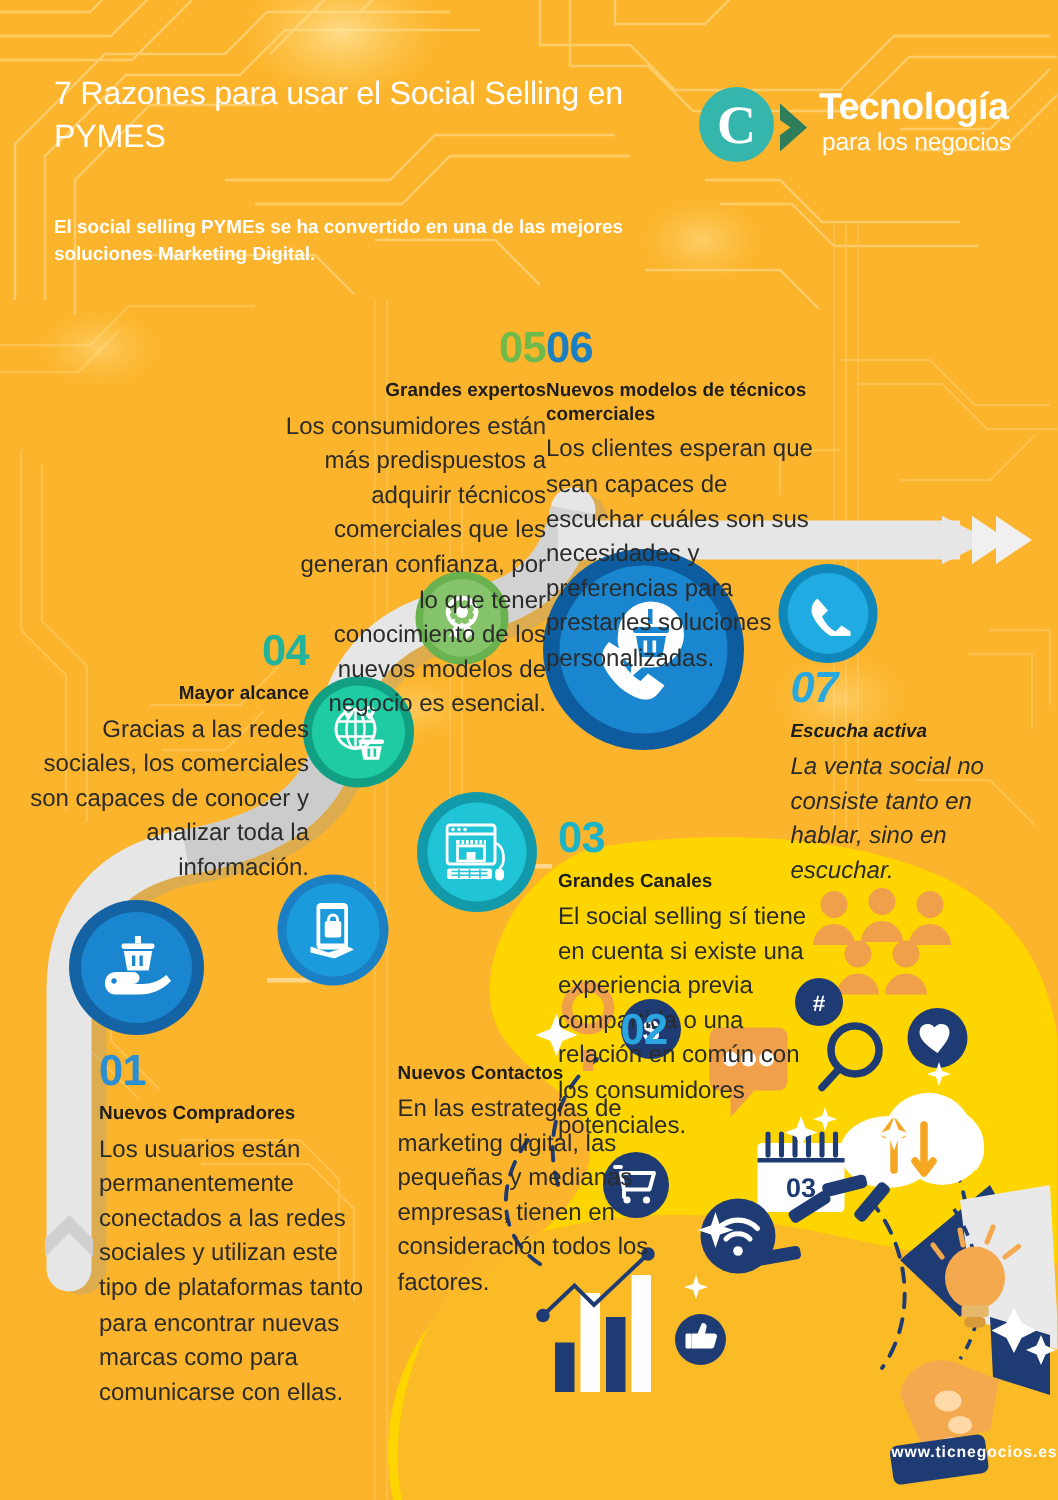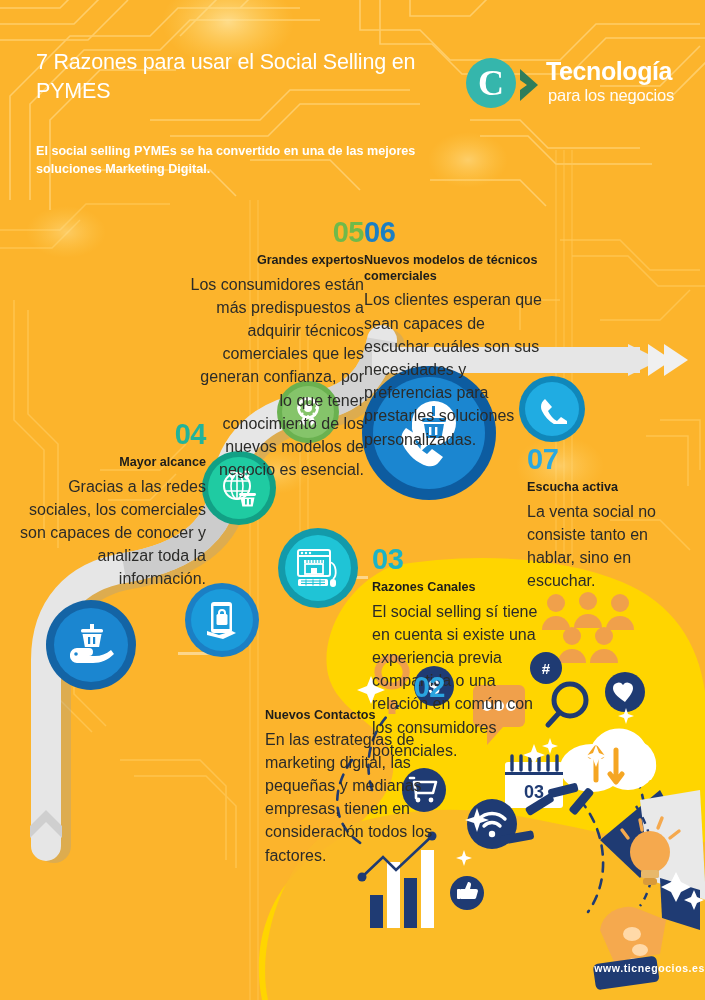--- a/index.html
+++ b/index.html
@@ -505,34 +505,39 @@
     <div class="ttl">Nuevos modelos de técnicos comerciales</div>
     <div class="bod">Los clientes esperan que sean capaces de escuchar cuáles son sus necesidades y preferencias para prestarles soluciones personalizadas.</div>
   </div>
 
   <div class="item ralign" style="left:16px; top:420px; width:190px;">
     <div class="num" style="color:#22b39a;">04</div>
     <div class="ttl">Mayor alcance</div>
     <div class="bod">Gracias a las redes sociales, los comerciales son capaces de conocer y analizar toda la información.</div>
   </div>
 
-  <div class="item lalign" style="left:527px; top:445px; width:165px;">
+  <div class="item lalign" style="left:527px; top:445px; width:165px;font-style:italic;">
     <div class="num" style="color:#29a8e0;">07</div>
     <div class="ttl">Escucha activa</div>
     <div class="bod">La venta social no consiste tanto en hablar, sino en escuchar.</div>
   </div>
 
   <div class="item lalign" style="left:372px; top:545px; width:180px;">
     <div class="num" style="color:#1cb3c6;">03</div>
-    <div class="ttl">Razones Canales</div>
+    <div class="ttl">Grandes Canales</div>
     <div class="bod">El social selling sí tiene en cuenta si existe una experiencia previa compartida o una relación en común con los consumidores potenciales.</div>
   </div>
 
   <div class="item lalign" style="left:265px; top:673px; width:180px;">
     <div class="num" style="color:#2aa5e0;text-align:right;">02</div>
     <div class="ttl">Nuevos Contactos</div>
     <div class="bod">En las estrategias de marketing digital, las pequeñas y medianas empresas, tienen en consideración todos los factores.</div>
   </div>
 
+  <div class="item lalign" style="left:66px; top:700px; width:186px;">
+    <div class="num" style="color:#2b8fd4;">01</div>
+    <div class="ttl">Nuevos Compradores</div>
+    <div class="bod">Los usuarios están permanentemente conectados a las redes sociales y utilizan este tipo de plataformas tanto para encontrar nuevas marcas como para comunicarse con ellas.</div>
+  </div>
 
   <div class="footer">www.ticnegocios.es</div>
 
 </div>
 
 </body></html>

